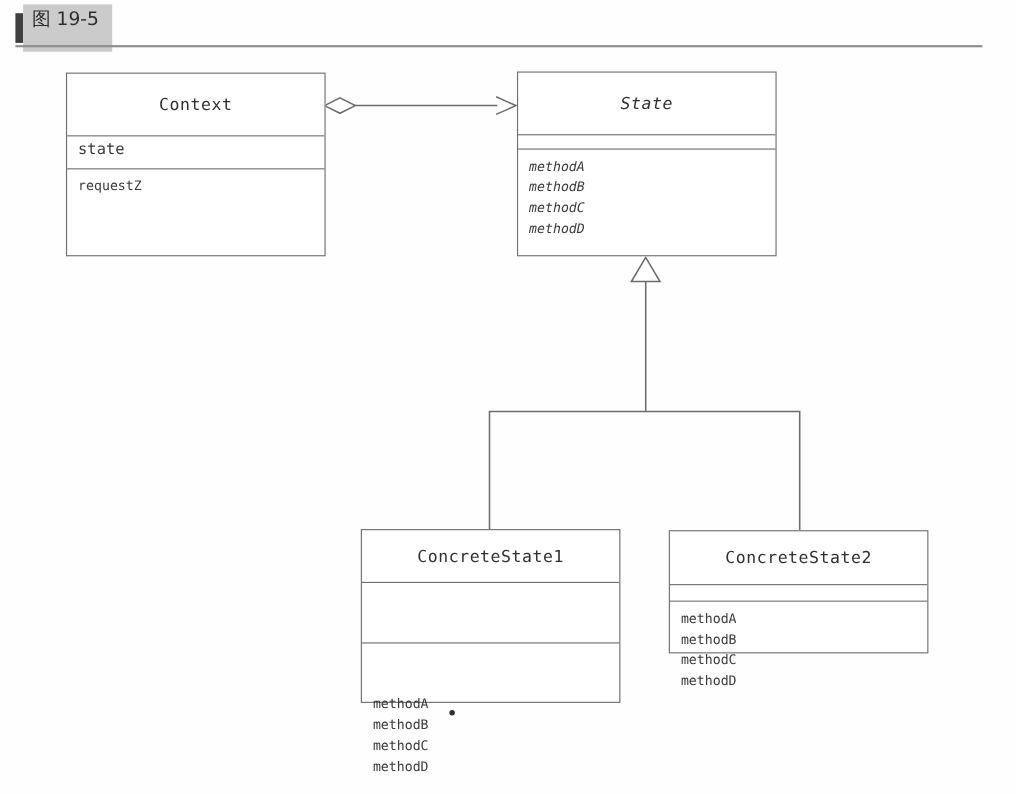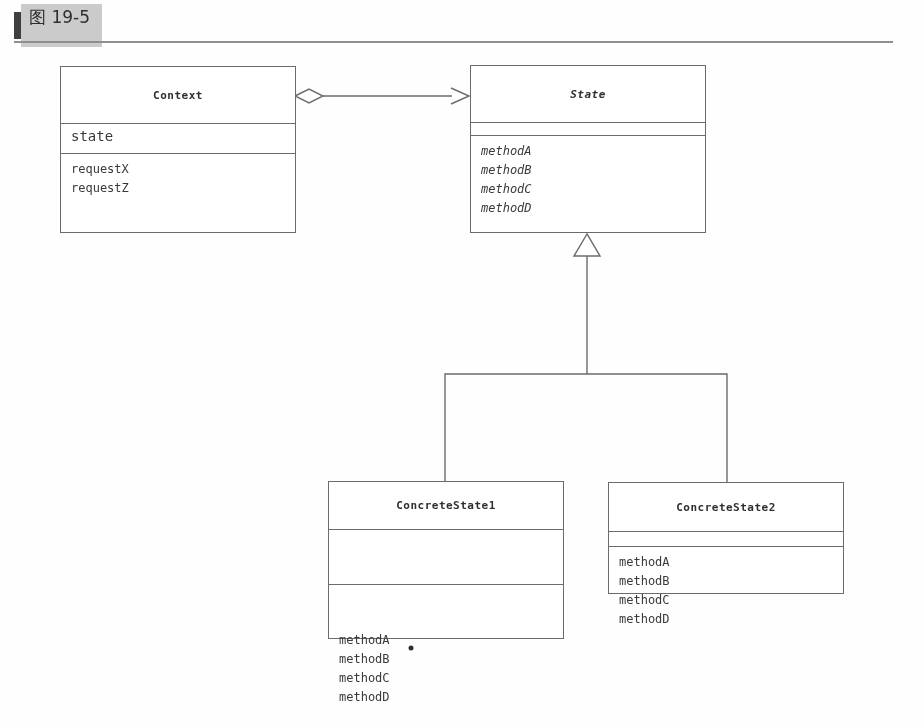--- a/index.html
+++ b/index.html
@@ -66,22 +66,22 @@
     font-family: "DejaVu Sans Mono", monospace;
     display: flex;
     flex-direction: column;
   }
   .uml-title {
     box-sizing: border-box;
     border-bottom: 1.4px solid #6b6b6b;
     display: flex;
     align-items: center;
     justify-content: center;
-    font-weight: bold;
-    font-size: 11px;
+    font-weight: normal;
+    font-size: 15px;
     letter-spacing: 0.5px;
     color: #2f2f2f;
     flex: 0 0 auto;
   }
   .uml-title.abstract { font-style: italic; }
   .uml-attrs {
     box-sizing: border-box;
     border-bottom: 1.4px solid #6b6b6b;
     font-size: 14px;
     color: #3a3a3a;
@@ -146,21 +146,20 @@
 
     <circle cx="411" cy="648" r="2.5" fill="#2e2e2e"></circle>
   </svg>
 
   <div class="uml-box box-context">
     <div class="uml-title">Context</div>
     <div class="uml-attrs">
       <div>state</div>
     </div>
     <div class="uml-methods">
-      <div>requestX</div>
       <div>requestZ</div>
     </div>
   </div>
 
   <div class="uml-box box-state">
     <div class="uml-title abstract">State</div>
     <div class="uml-attrs"></div>
     <div class="uml-methods abstract">
       <div>methodA</div>
       <div>methodB</div>

